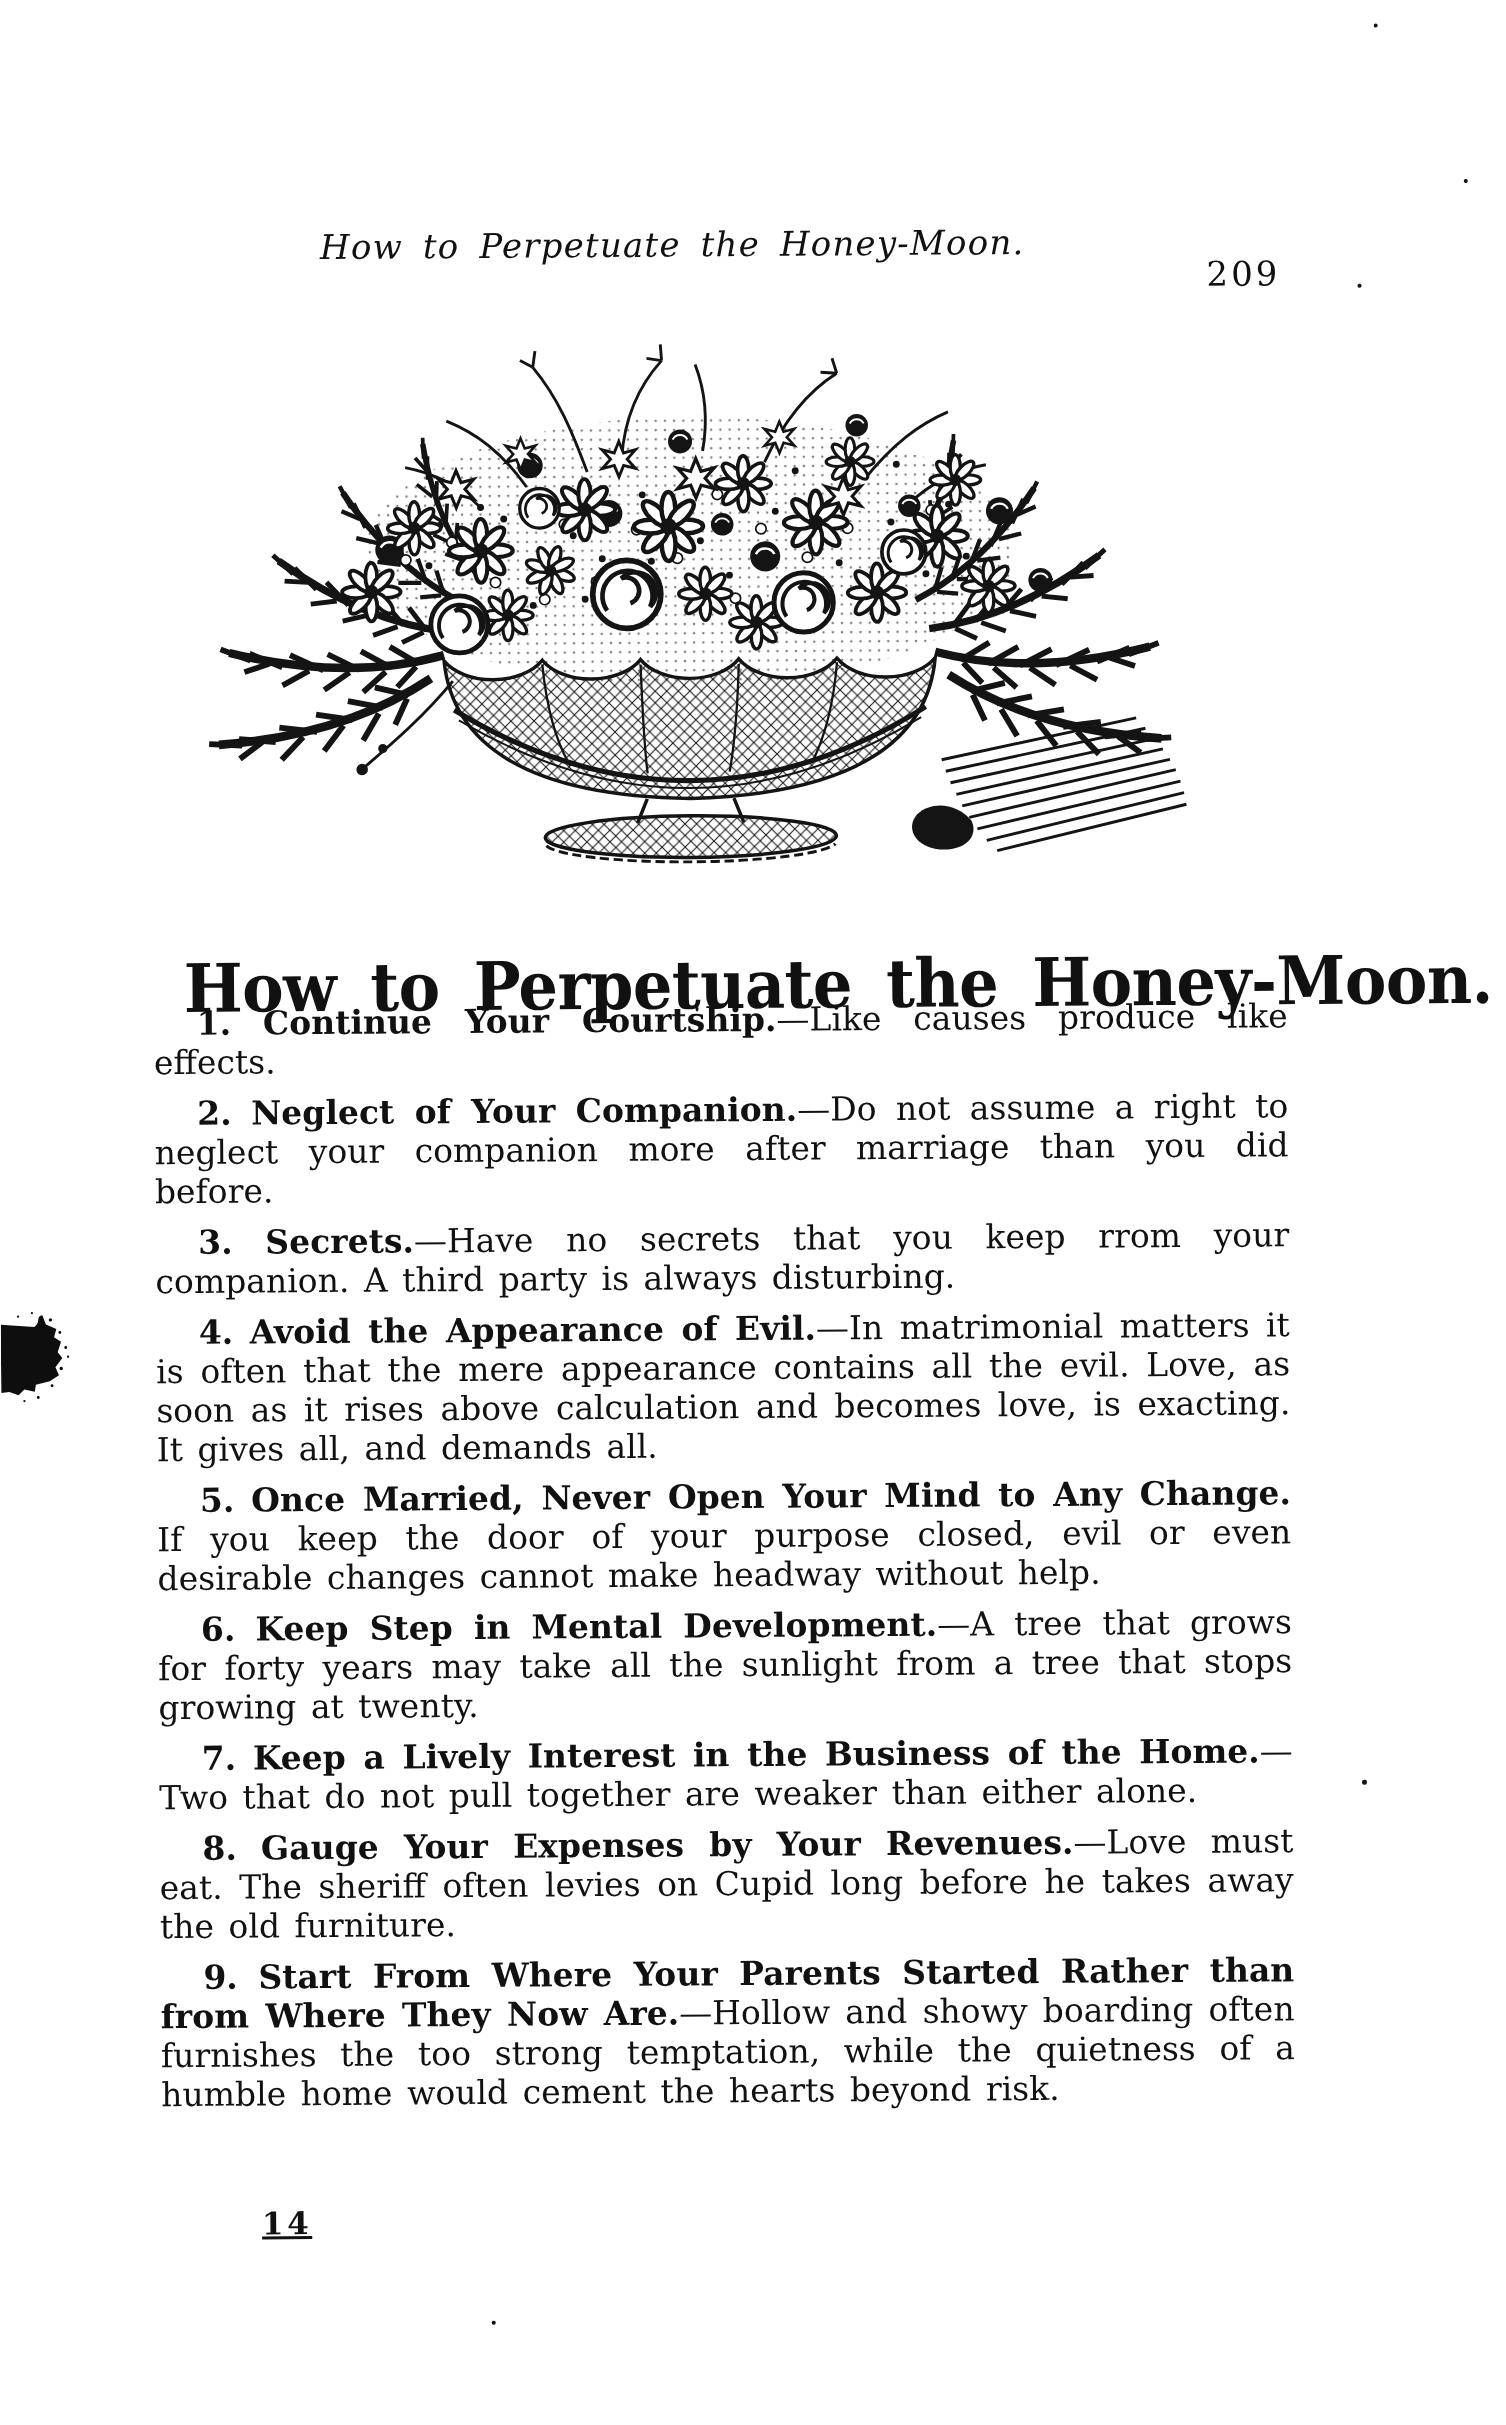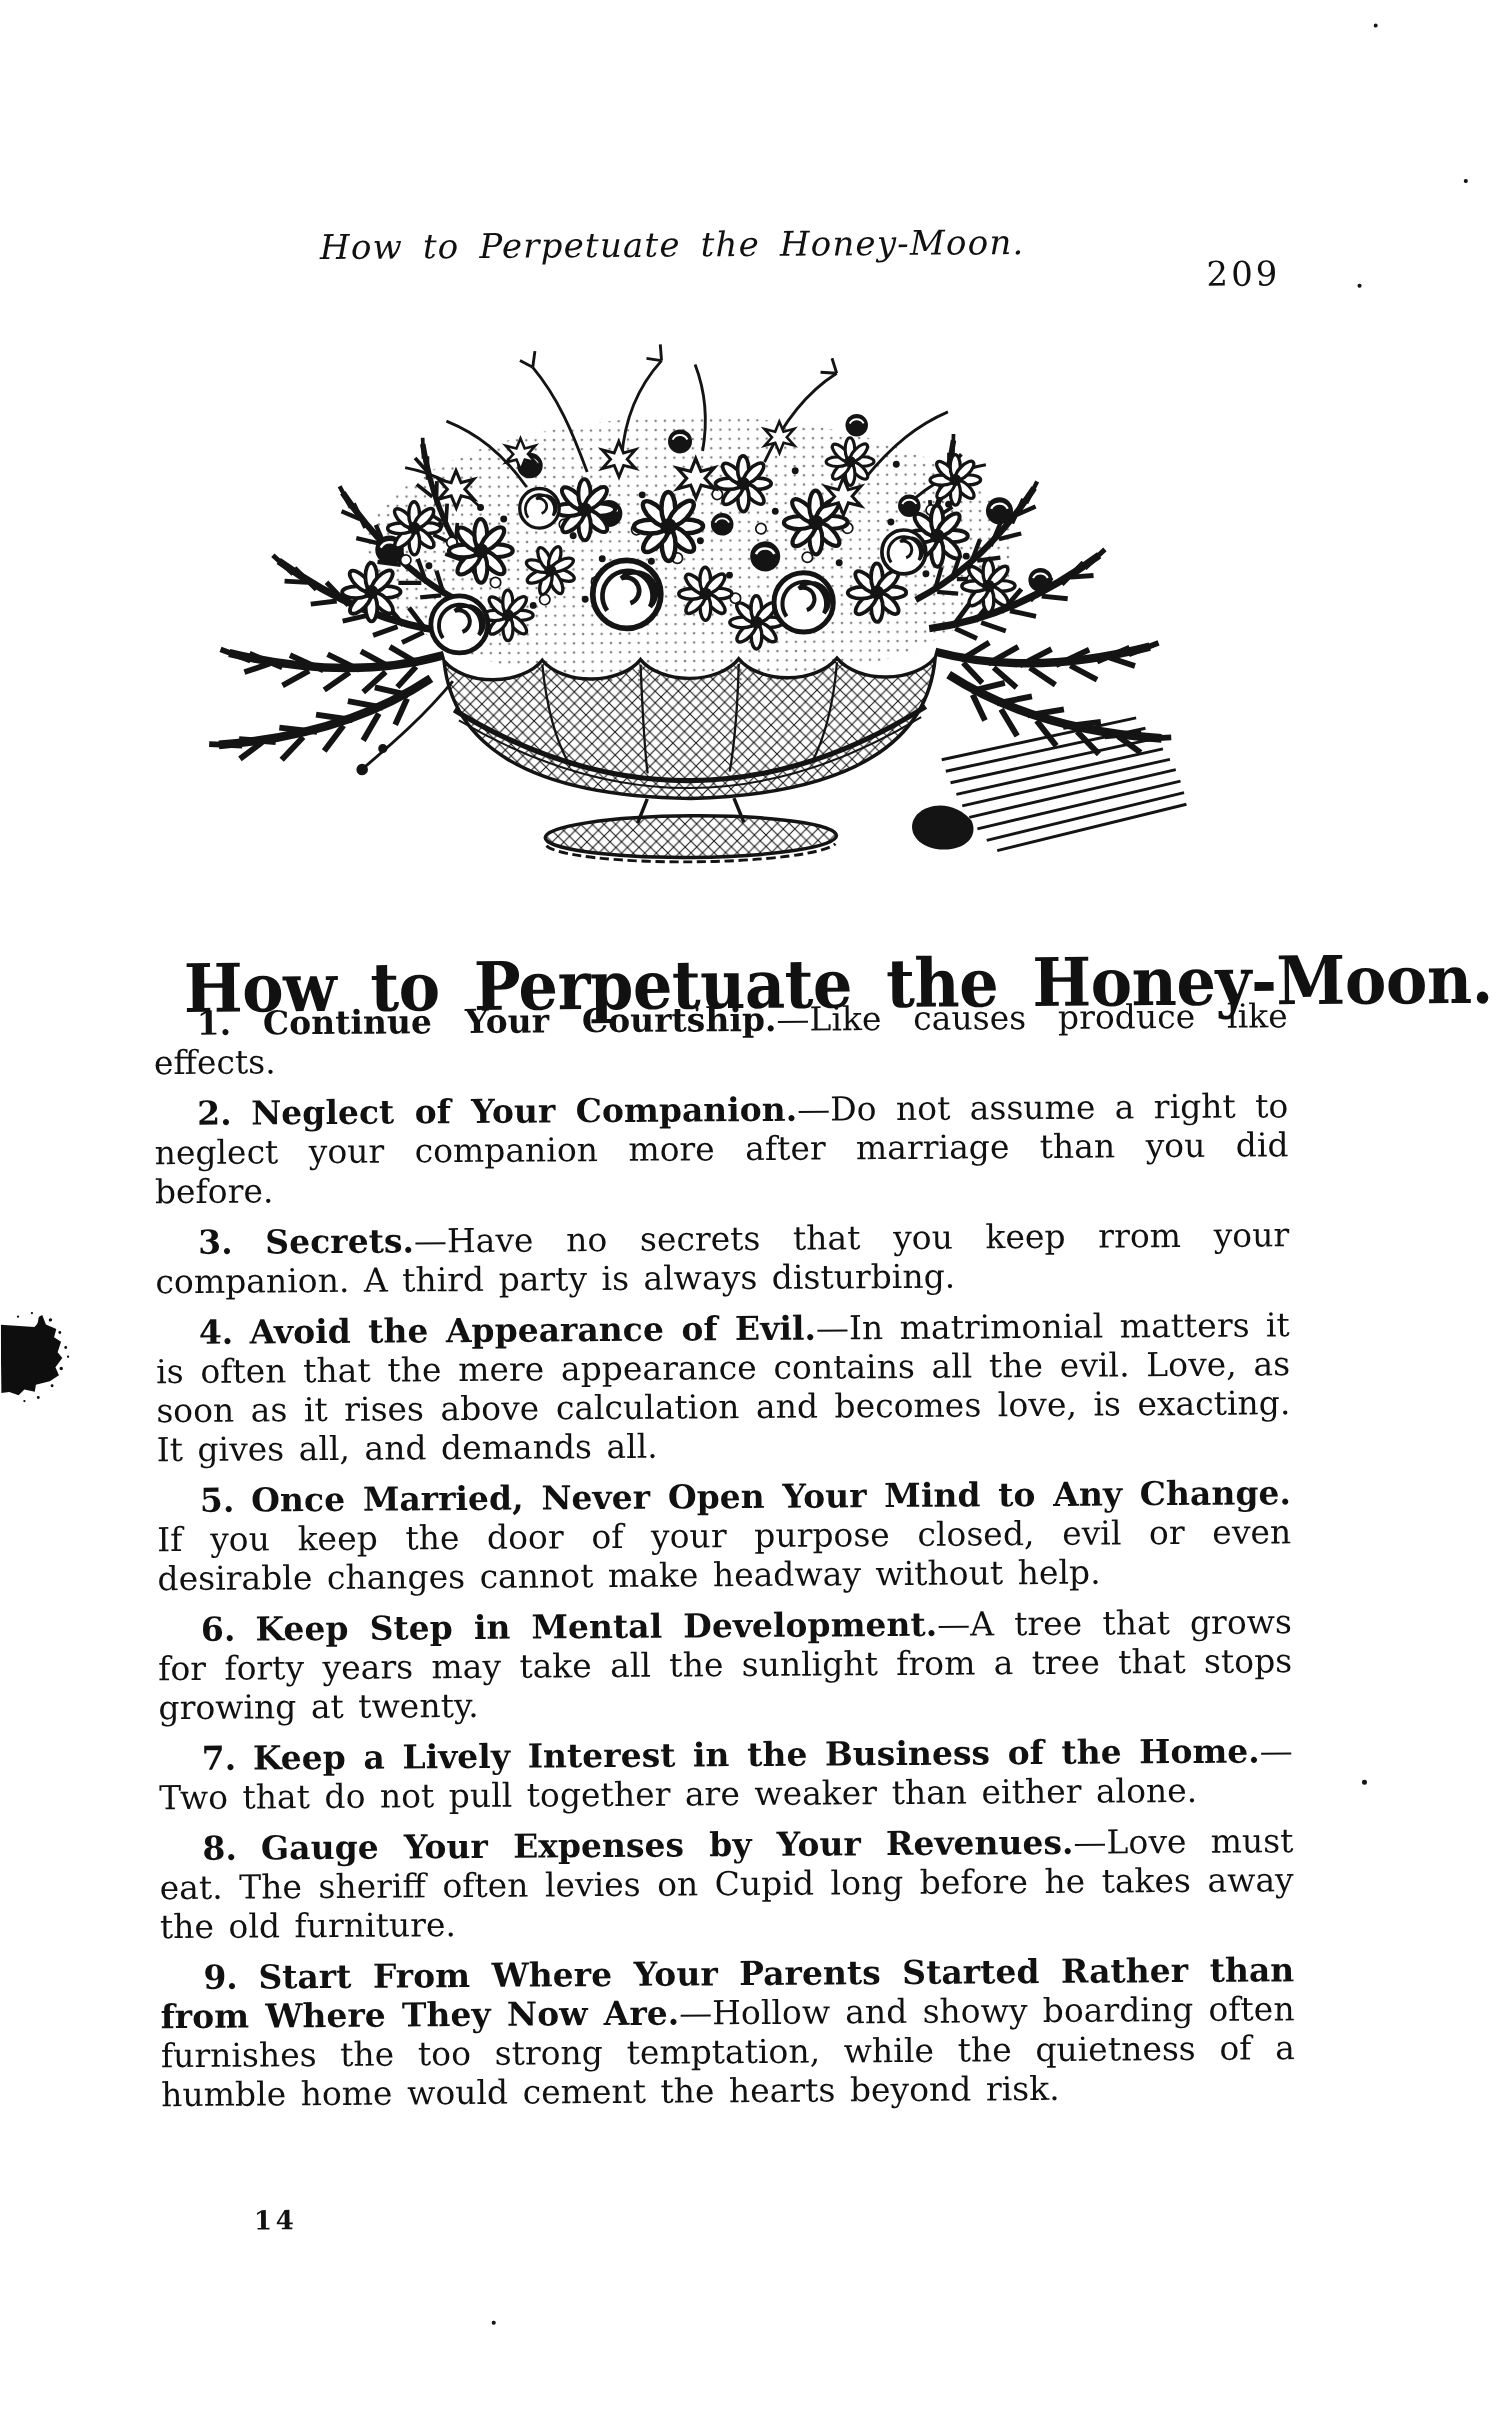--- a/index.html
+++ b/index.html
@@ -31,21 +31,21 @@
   
   .text-block{
     position:absolute;left:155px;top:1000px;width:1134px;
     font-size:33px;line-height:39px;text-align:justify;word-spacing:4px;
   }
   .text-block p{margin:0 0 12px 0;text-indent:43px;}
   .lead{font-weight:700;}
   .dash{font-weight:400;}
 
   
-  .signature-mark{position:absolute;left:247px;top:2202px;font-size:26px;font-weight:700;letter-spacing:3.5px;}
+  .signature-mark{position:absolute;left:255px;top:2202px;font-size:31px;font-weight:700;letter-spacing:3.5px;text-decoration:underline;}
 
   
   .ink-blob{position:absolute;left:0px;top:1294px;}
   .speck{position:absolute;background:#151515;border-radius:50%;}
 </style>
 </head>
 <body>
 
 <div class="scan-content">
 

